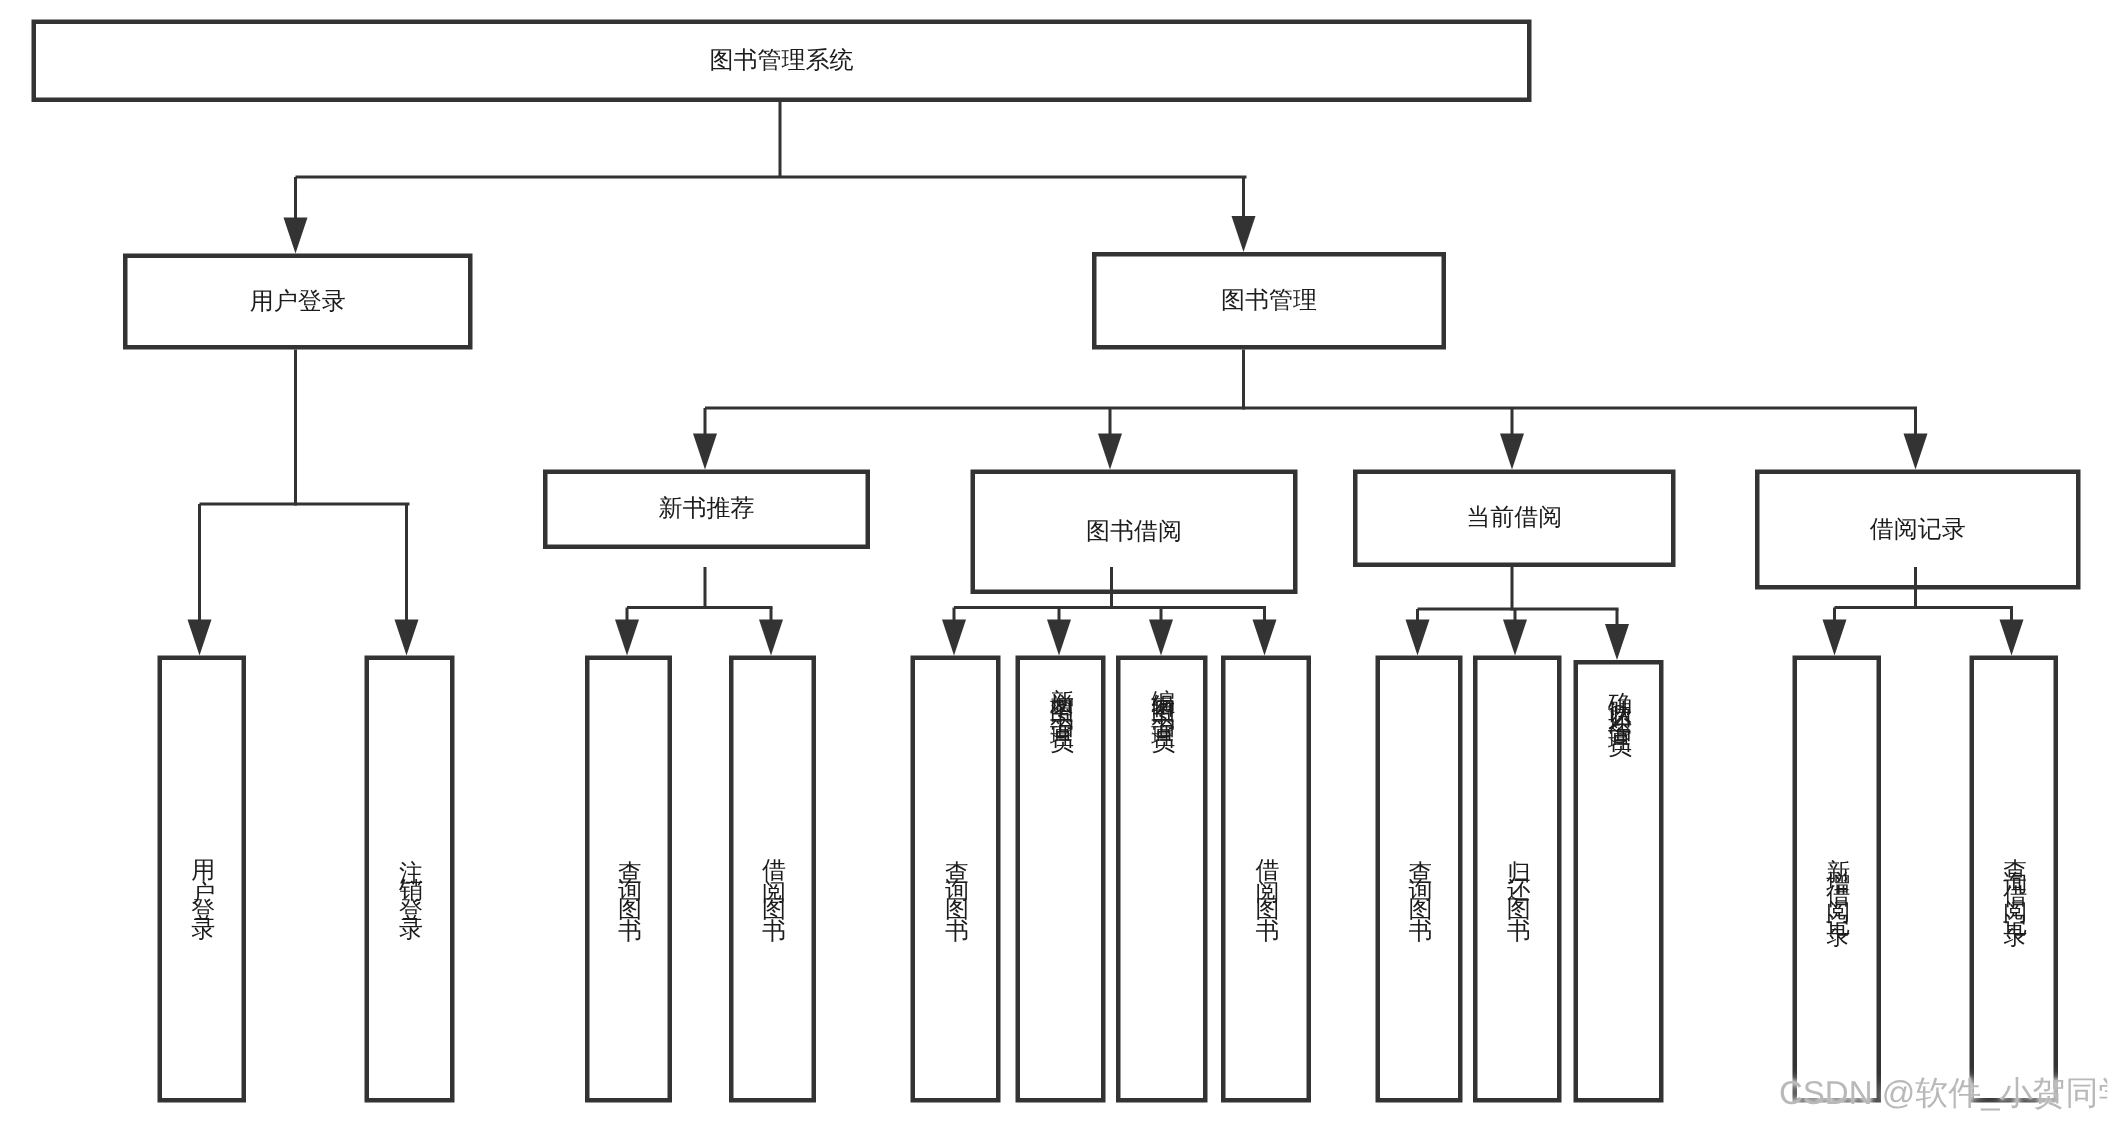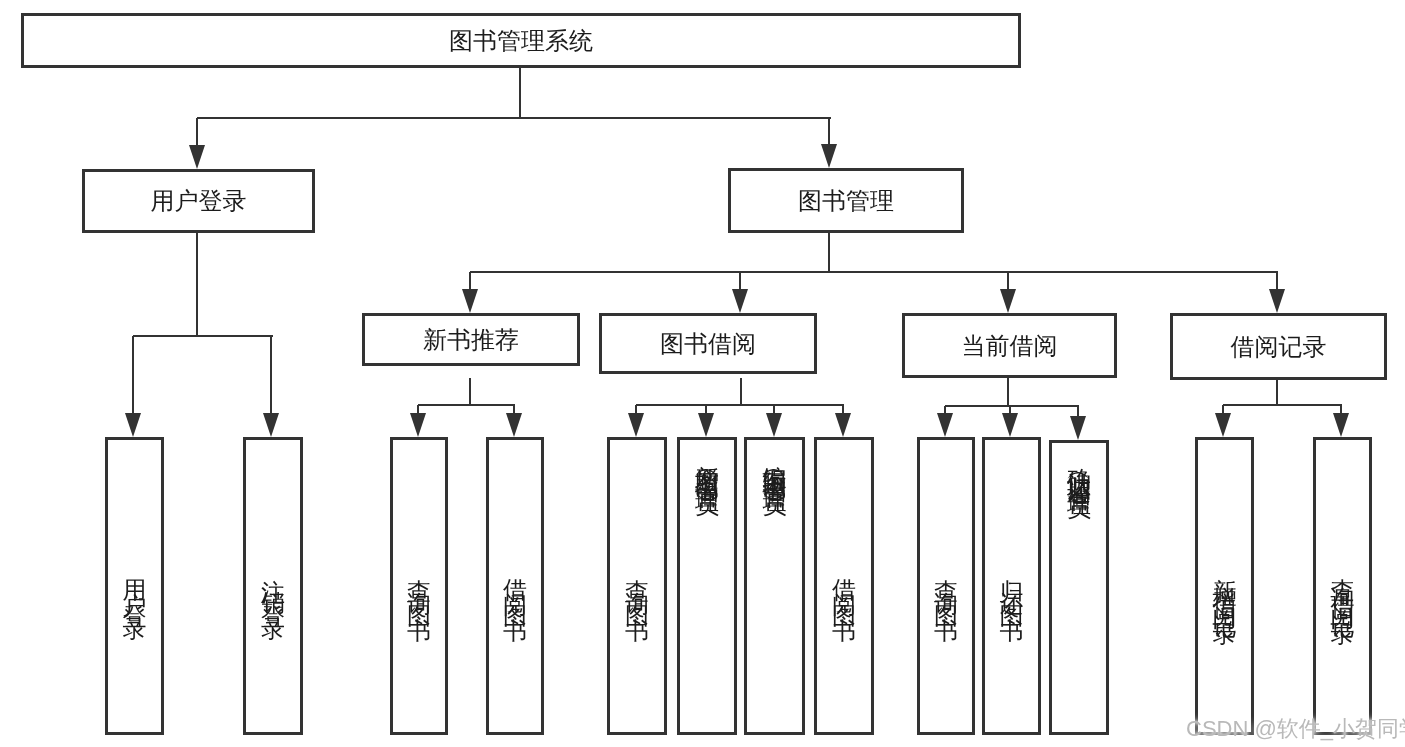--- a/index.html
+++ b/index.html
@@ -2,21 +2,21 @@
 <html><head>
 <meta charset="utf-8">
 <style>
   html,body{margin:0;padding:0;background:#ffffff;}
   #stage{
     position:relative;width:1405px;height:747px;background:#ffffff;overflow:hidden;
     font-family:"Liberation Sans","DejaVu Sans",sans-serif;color:#1c1c1c;
   }
   .box{
     position:absolute;box-sizing:border-box;border:3px solid #333333;background:#ffffff;
-    display:flex;align-items:center;justify-content:center;font-size:24px;color:#1c1c1c;
+    display:flex;align-items:center;justify-content:center;font-size:16px;color:#1c1c1c;
   }
   .vtext{
     writing-mode:vertical-rl;text-orientation:mixed;letter-spacing:13px;line-height:1;
     white-space:nowrap;
   }
   .vtext.medium{letter-spacing:9px;}
   .vtext.tight{letter-spacing:4px;}
   .box.top-align{align-items:flex-start;padding-top:6px;}
   .hline,.vline{position:absolute;background:#333333;}
   .hline{height:2px;}
@@ -43,27 +43,27 @@
   <div class="box" style="left:82px;top:169px;width:233px;height:64px;">
     <span>用户登录</span>
   </div>
   <div class="box" style="left:712px;top:168px;width:236px;height:65px;margin-left:16px;">
     <span>图书管理</span>
   </div>
 
   <div class="box" style="left:362px;top:313px;width:218px;height:53px;">
     <span>新书推荐</span>
   </div>
-  <div class="box" style="left:599px;top:313px;width:218px;height:61px;">
+  <div class="box" style="left:647px;top:313px;width:218px;height:83px;">
     <span>图书借阅</span>
   </div>
   <div class="box" style="left:902px;top:313px;width:215px;height:65px;">
     <span>当前借阅</span>
   </div>
-  <div class="box" style="left:1170px;top:313px;width:217px;height:67px;">
+  <div class="box" style="left:1170px;top:313px;width:217px;height:80px;">
     <span>借阅记录</span>
   </div>
 
   <div class="box" style="left:105px;top:437px;width:59px;height:298px;">
     <span class="vtext">用户登录</span>
   </div>
   <div class="box" style="left:243px;top:437px;width:60px;height:298px;">
     <span class="vtext">注销登录</span>
   </div>
 

